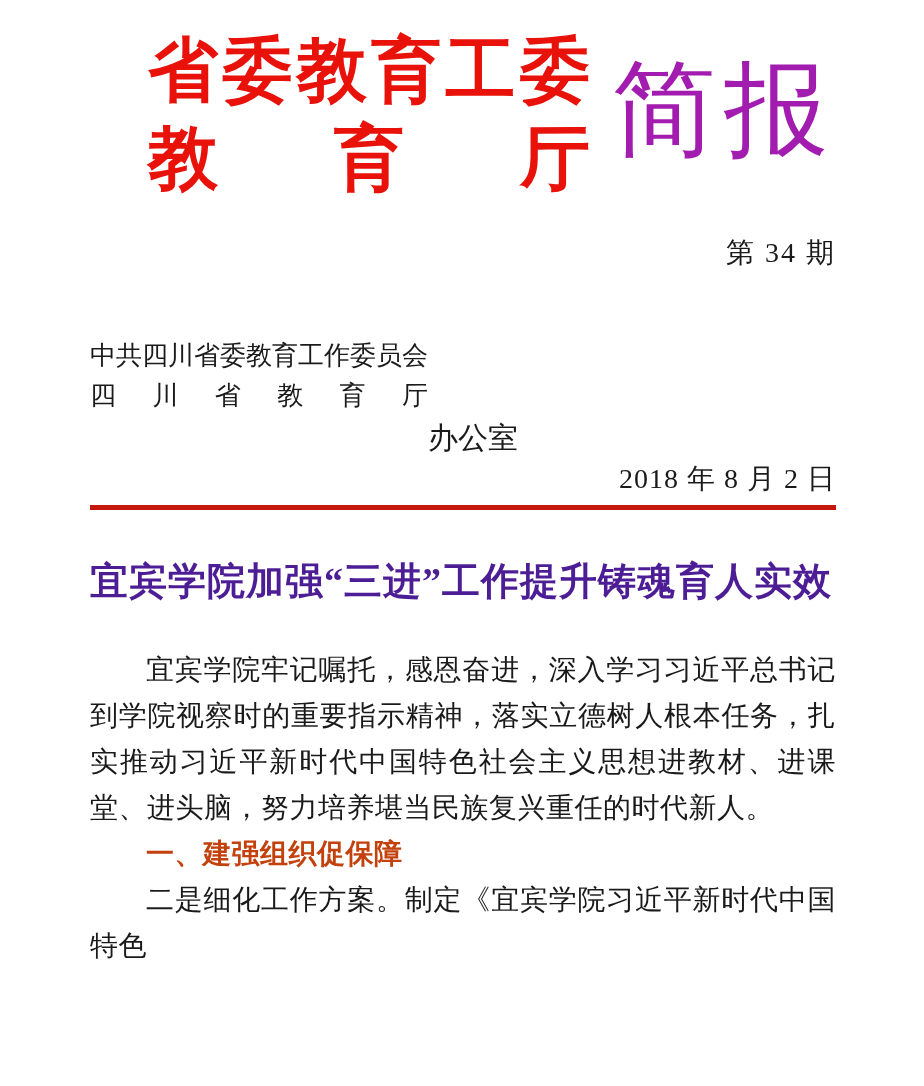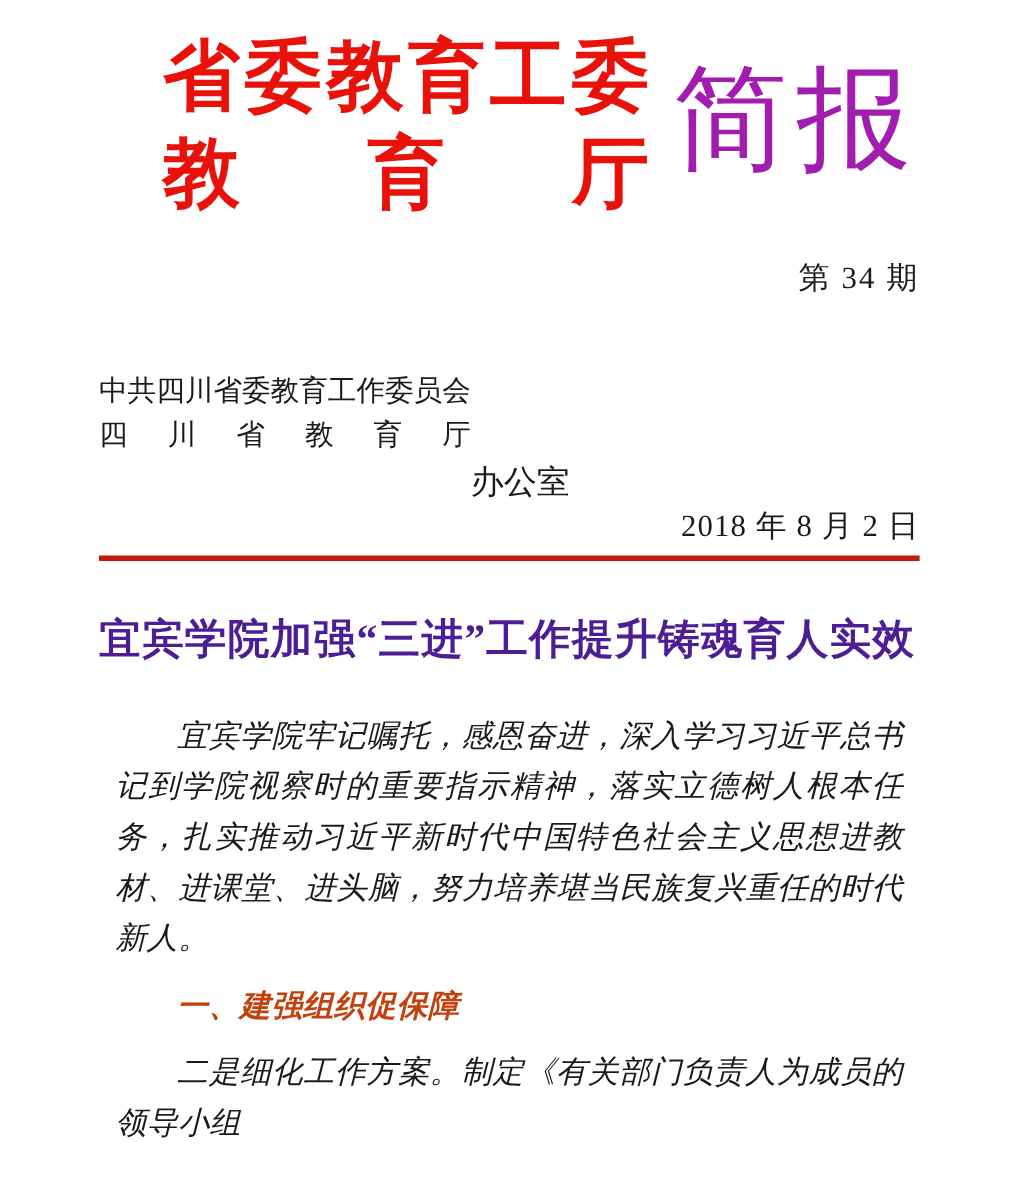--- a/index.html
+++ b/index.html
@@ -96,23 +96,22 @@
     white-space: nowrap;
   }
   .body-text {
     margin-top: 40px;
     font-size: 28px;
     line-height: 46px;
     letter-spacing: 0.5px;
     text-align: justify;
   }
   .body-text p {
-    margin: 15px;
+    margin: 0;
     text-indent: 2em;
-    font-style: italic;
   }
   .section-heading {
     margin: 0;
     text-indent: 2em;
     font-family: "Liberation Sans", "DejaVu Sans", sans-serif;
     font-weight: 700;
     color: #c2410c;
     font-size: 28px;
     line-height: 46px;
   }
@@ -159,16 +158,16 @@
     <div class="issuer-date">2018 年 8 月 2 日</div>
   </div>
 
   <div class="red-rule"></div>
 
   <h1 class="article-title">宜宾学院加强“三进”工作提升铸魂育人实效</h1>
 
   <div class="body-text">
     <p>宜宾学院牢记嘱托，感恩奋进，深入学习习近平总书记到学院视察时的重要指示精神，落实立德树人根本任务，扎实推动习近平新时代中国特色社会主义思想进教材、进课堂、进头脑，努力培养堪当民族复兴重任的时代新人。</p>
     <p class="section-heading">一、建强组织促保障</p>
-    <p>二是细化工作方案。制定《有关部门负责人为成员的领导小组</p>
+    <p>二是细化工作方案。制定《宜宾学院习近平新时代中国特色</p>
   </div>
 
 </div>
 
 </body></html>

